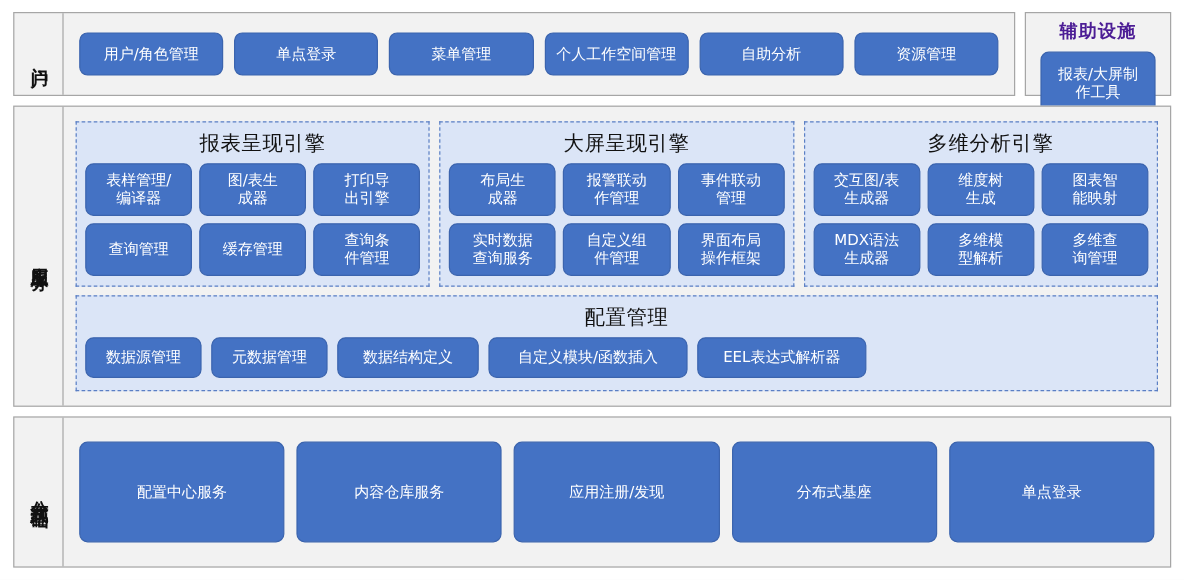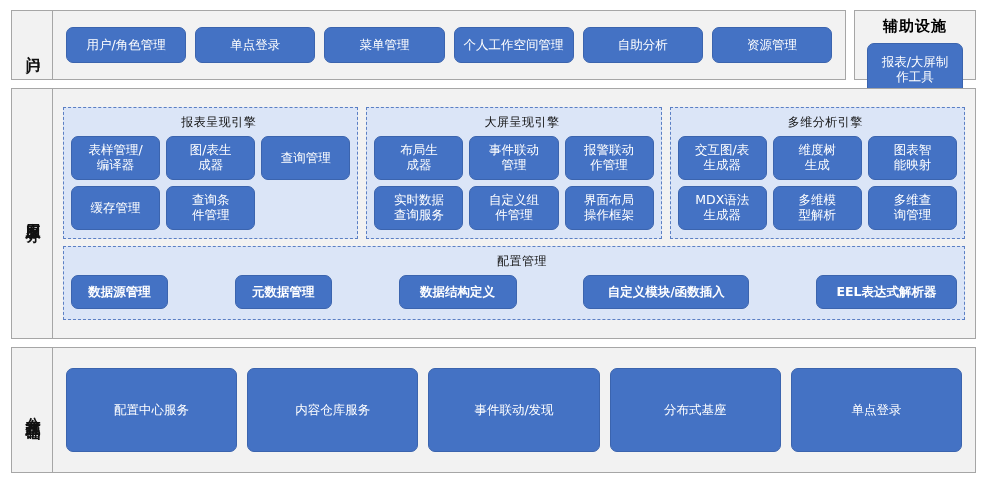--- a/index.html
+++ b/index.html
@@ -94,21 +94,21 @@
     box-sizing: border-box;
     display: flex;
     flex-direction: column;
     align-items: center;
     padding: 6px 0 7px 0;
     gap: 6px;
   }
   .aux-title {
     font-weight: bold;
     font-size: 15px;
-    color: #000000;
+    color: #4c1d95;
     letter-spacing: 1px;
     margin-bottom: 1px;
   }
   .aux .btn { width: 96px; height: 32px; flex: 0 0 auto; }
   .aux .btn.tall { height: 53px; }
 
   
   .midrow {
     display: flex;
     gap: 8px;
@@ -132,21 +132,21 @@
     background: #dbe5f7;
     border: 1px dashed #5b7fc4;
     box-sizing: border-box;
     flex: 1 1 0;
     padding: 5px 7px 8px 7px;
     display: flex;
     flex-direction: column;
     align-items: center;
   }
   .panel-title {
-    font-size: 12px;
+    font-size: 17px;
     color: #111111;
     margin: 1px 0 5px 16px;
     letter-spacing: 0.5px;
   }
   .grid3 {
     display: grid;
     grid-template-columns: repeat(3, 1fr);
     gap: 6px;
     width: 100%;
   }
@@ -155,22 +155,20 @@
   
   .panel.config {
     width: 100%;
     flex: 0 0 auto;
     padding-bottom: 10px;
   }
   .config-row {
     display: flex;
     gap: 8px;
     width: 100%;
-    justify-content: space-between;
-    font-weight: bold;
   }
   .config-row .btn { height: 34px; }
   .cfg1 { flex: 0 0 97px; }
   .cfg2 { flex: 0 0 97px; }
   .cfg3 { flex: 0 0 118px; }
   .cfg4 { flex: 0 0 166px; }
   .cfg5 { flex: 0 0 141px; }
 
   
   .base-band { flex: 0 0 auto; height: 126px; }
@@ -223,36 +221,38 @@
 
         <div class="engines">
 
           <div class="panel">
             <div class="panel-title">报表呈现引擎</div>
             <div class="grid3">
               <div class="btn">表样管理/
 编译器</div>
               <div class="btn">图/表生
 成器</div>
+              <div class="btn">打印导
+出引擎</div>
               <div class="btn">查询管理</div>
               <div class="btn">缓存管理</div>
               <div class="btn">查询条
 件管理</div>
             </div>
           </div>
 
           <div class="panel">
             <div class="panel-title">大屏呈现引擎</div>
             <div class="grid3">
               <div class="btn">布局生
 成器</div>
+              <div class="btn">报警联动
+作管理</div>
               <div class="btn">事件联动
 管理</div>
-              <div class="btn">报警联动
-作管理</div>
               <div class="btn">实时数据
 查询服务</div>
               <div class="btn">自定义组
 件管理</div>
               <div class="btn">界面布局
 操作框架</div>
             </div>
           </div>
 
           <div class="panel">
@@ -288,19 +288,19 @@
 
       </div>
     </div>
   </div>
 
   <div class="band base-band">
     <div class="band-label">分布式基础</div>
     <div class="band-body">
       <div class="btn">配置中心服务</div>
       <div class="btn">内容仓库服务</div>
-      <div class="btn">事件联动/发现</div>
+      <div class="btn">应用注册/发现</div>
       <div class="btn">分布式基座</div>
       <div class="btn">单点登录</div>
     </div>
   </div>
 
 </div>
 
 </body></html>

